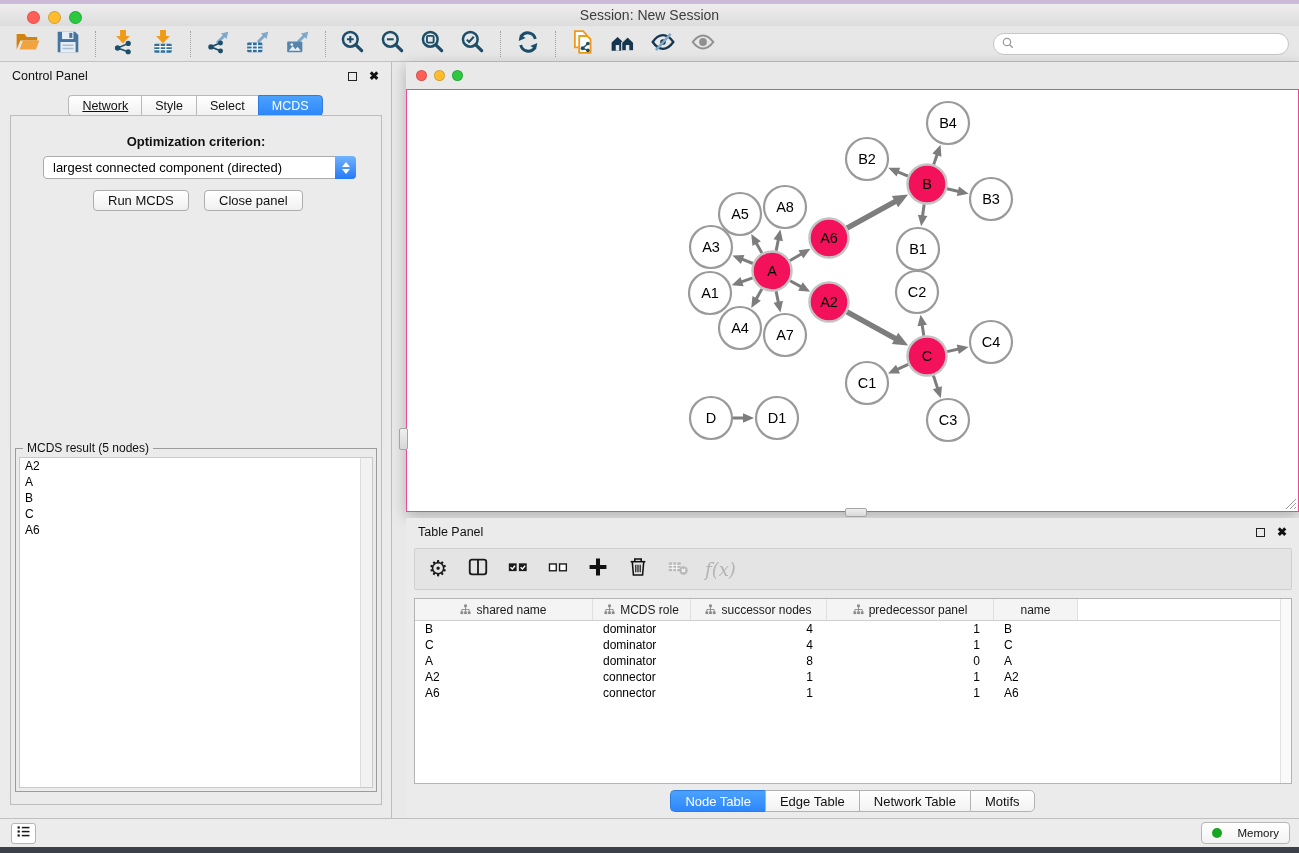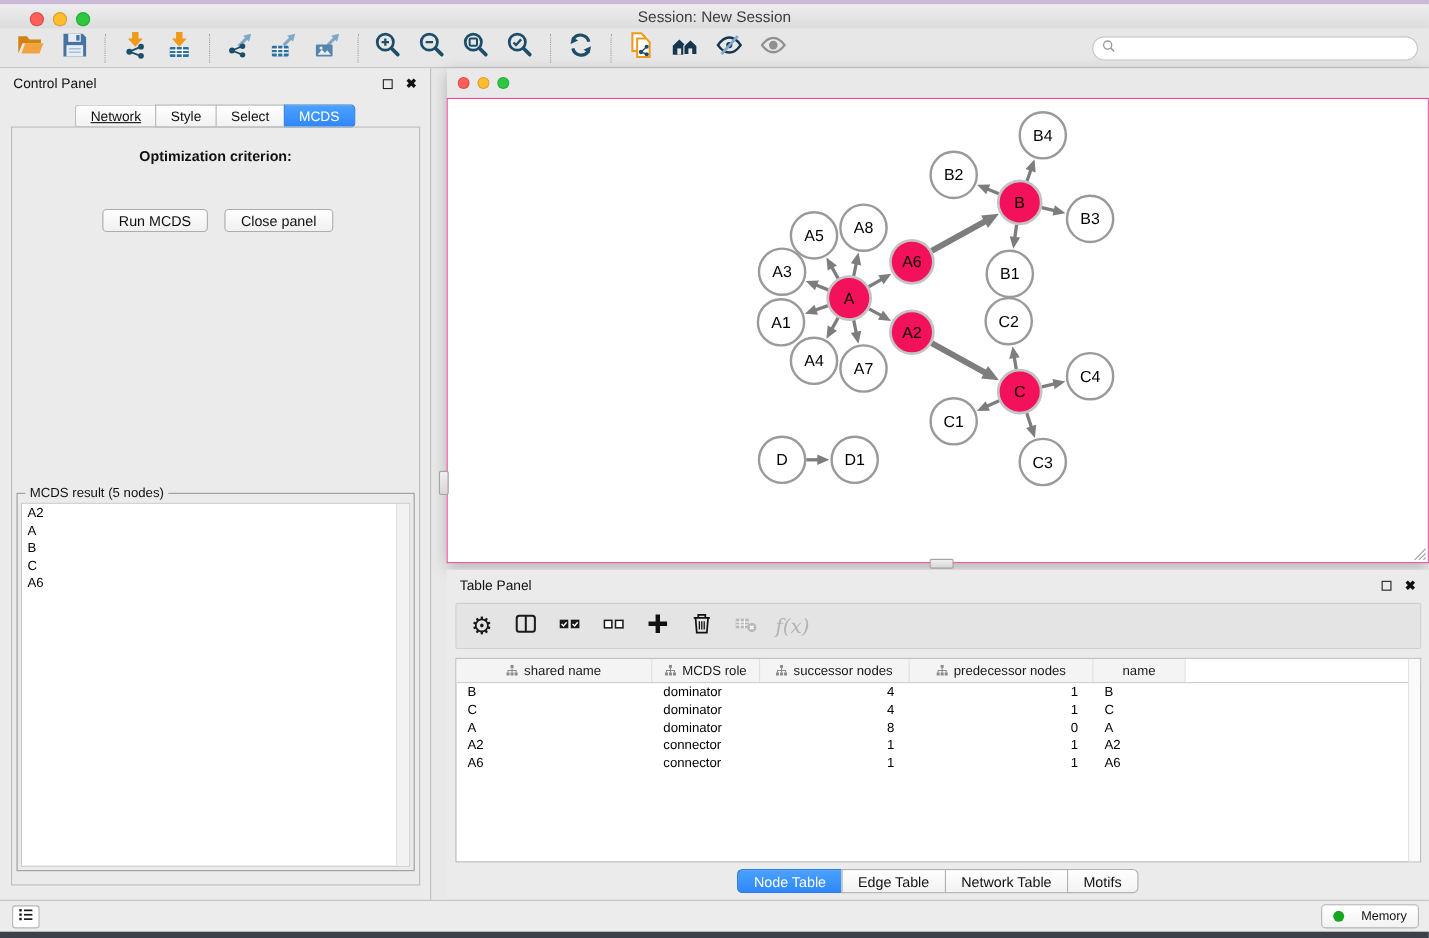--- a/index.html
+++ b/index.html
@@ -307,20 +307,27 @@
     <span class="close-x">✖</span>
   </div>
   <div id="control-tabs">
       <div class="ctab">Network</div>
       <div class="ctab">Style</div>
       <div class="ctab">Select</div>
       <div class="ctab active">MCDS</div>
     </div>
   <div id="cp-content">
     <div id="opt-label">Optimization criterion:</div>
+    <div id="opt-select">
+      <span class="val">largest connected component (directed)</span>
+      <span class="stepper">
+          <span class="tri-up"></span>
+          <span class="tri-dn"></span>
+        </span>
+    </div>
     <div class="cp-btn" id="run-btn">Run MCDS</div>
     <div class="cp-btn" id="closepanel-btn">Close panel</div>
     <div id="mcds-box">
       <span id="mcds-legend">MCDS result (5 nodes)</span>
       <div id="mcds-list">
         <div class="mcds-item">A2</div>
           <div class="mcds-item">A</div>
           <div class="mcds-item">B</div>
           <div class="mcds-item">C</div>
           <div class="mcds-item">A6</div>
@@ -579,21 +586,21 @@
             <svg viewBox="0 0 12 12" style="width: 11px; height: 11px;">
               <g fill="#8a8a8a">
                 <rect x="4.5" y="0.5" width="3" height="3"></rect>
                 <rect x="0.5" y="8" width="3" height="3"></rect>
                 <rect x="4.5" y="8" width="3" height="3"></rect>
                 <rect x="8.5" y="8" width="3" height="3"></rect>
               </g>
               <path d="M6 3.5v2.5M2 8V6h8v2M6 6v2" stroke="#8a8a8a" fill="none"></path>
             </svg>
           </span>
-          <span>predecessor nodes</span>
+          <span>predecessor panel</span>
         </div>
         <div class="th" style="width: 84px;">
           <span>name</span>
         </div>
         <div class="th" style="width: 204px; border-right: none; background: rgb(255, 255, 255);"></div>
       </div>
     <div id="tbody">
         <div class="tr">
           <div class="td left" style="width: 178px;">B</div>
           <div class="td left" style="width: 98px;">dominator</div>

